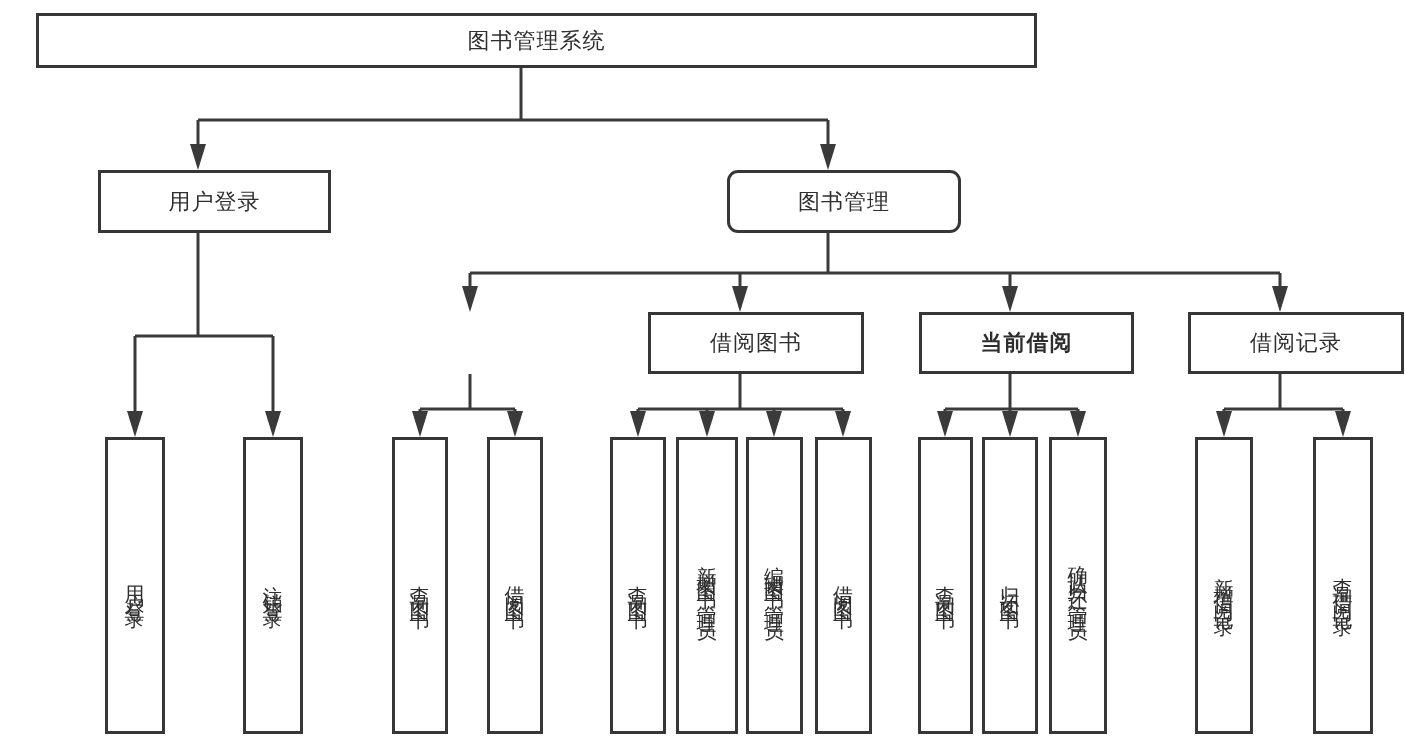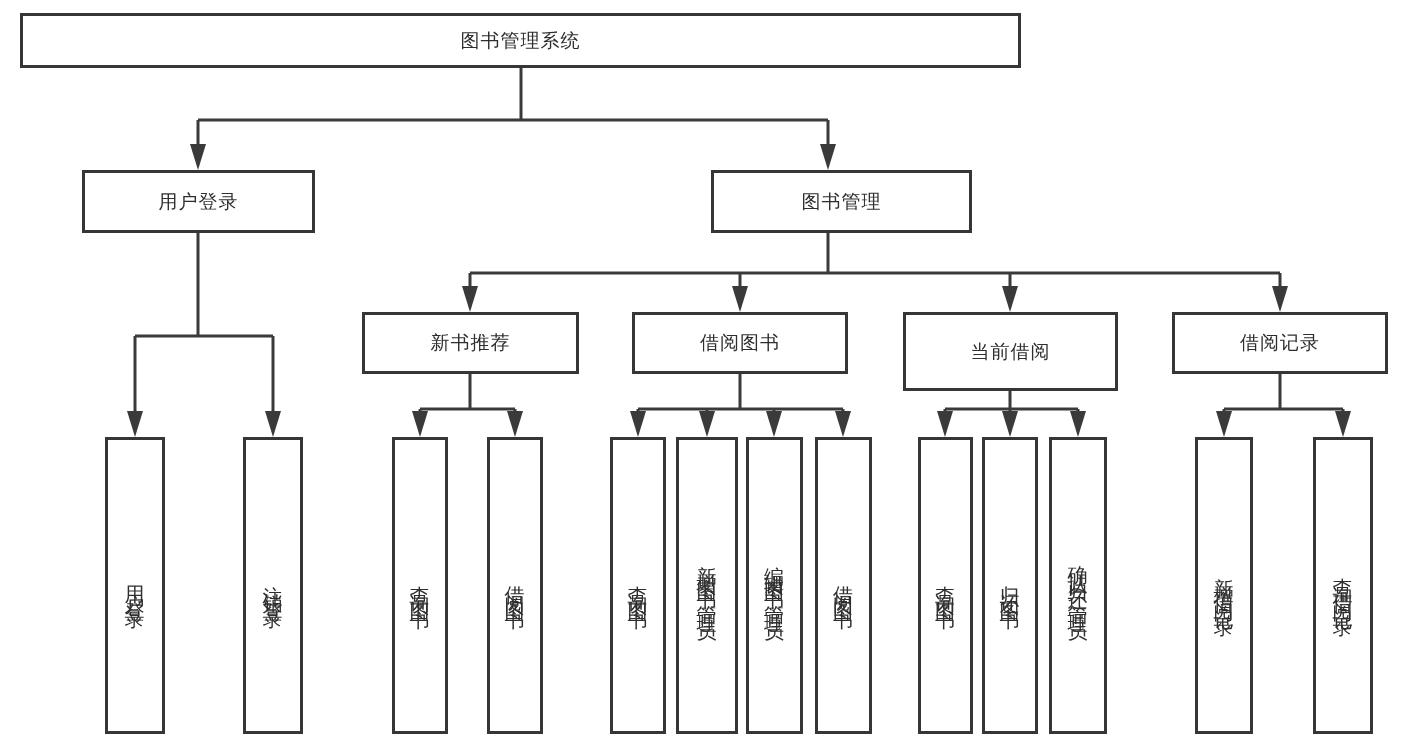--- a/index.html
+++ b/index.html
@@ -14,21 +14,21 @@
   svg.wires{position:absolute;left:0;top:0;z-index:1;}
   .box{
     position:absolute;
     background:#ffffff;
     border:3px solid #363636;
     box-sizing:border-box;
     display:grid;
     place-items:center;
     z-index:2;
   }
-  .hbox{font-size:19px;letter-spacing:1px;white-space:nowrap;}
+  .hbox{font-size:22px;letter-spacing:1px;white-space:nowrap;margin-left:16px;}
   .vbox span{
     writing-mode:vertical-rl;
     text-orientation:mixed;
     font-size:20px;
     letter-spacing:8px;
     line-height:1;
     white-space:nowrap;
   }
   .watermark{
     position:absolute;
@@ -112,25 +112,24 @@
       <polygon points="1002,411 1018,411 1010,437"></polygon>
       <polygon points="1070,411 1086,411 1078,437"></polygon>
       <polygon points="1216,411 1232,411 1224,437"></polygon>
       <polygon points="1335,411 1351,411 1343,437"></polygon>
     </g>
   </svg>
 
   <div class="box hbox" style="left:20px;top:13px;width:1001px;height:55px;">图书管理系统</div>
 
   <div class="box hbox" style="left:82px;top:170px;width:233px;height:63px;">用户登录</div>
-  <div class="box hbox" style="left:711px;top:170px;width:261px;height:63px;">图书管理</div>
+  <div class="box hbox" style="left:711px;top:170px;width:234px;height:63px;border-radius:11px;">图书管理</div>
 
-  <div class="box hbox" style="left:362px;top:312px;width:217px;height:62px;">新书推荐</div>
   <div class="box hbox" style="left:632px;top:312px;width:216px;height:62px;">借阅图书</div>
-  <div class="box hbox" style="left:903px;top:312px;width:215px;height:79px;">当前借阅</div>
+  <div class="box hbox" style="left:903px;top:312px;width:215px;height:62px;font-weight:bold;">当前借阅</div>
   <div class="box hbox" style="left:1172px;top:312px;width:216px;height:62px;">借阅记录</div>
 
   <div class="box vbox" style="left:105px;top:437px;width:60px;height:297px;">
     <span>用户登录</span>
   </div>
   <div class="box vbox" style="left:243px;top:437px;width:60px;height:297px;">
     <span>注销登录</span>
   </div>
 
   <div class="box vbox" style="left:392px;top:437px;width:56px;height:297px;">

